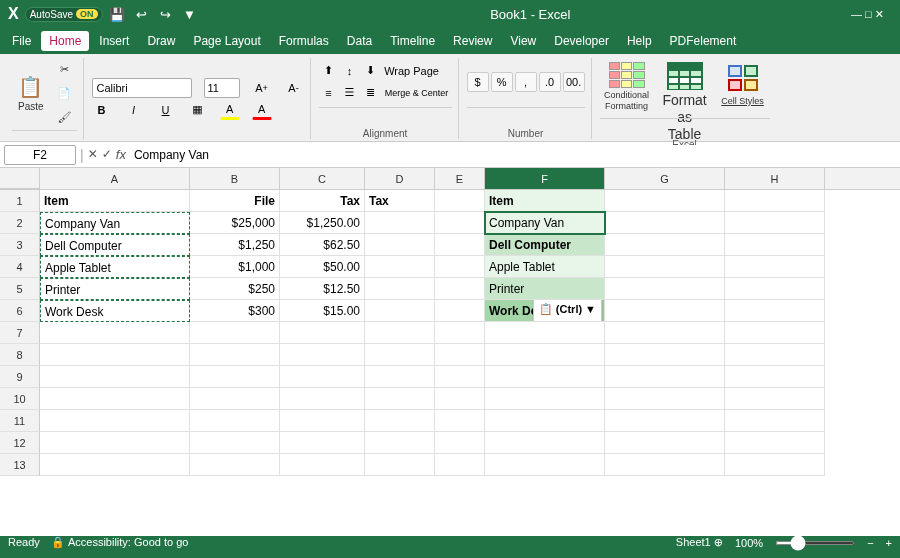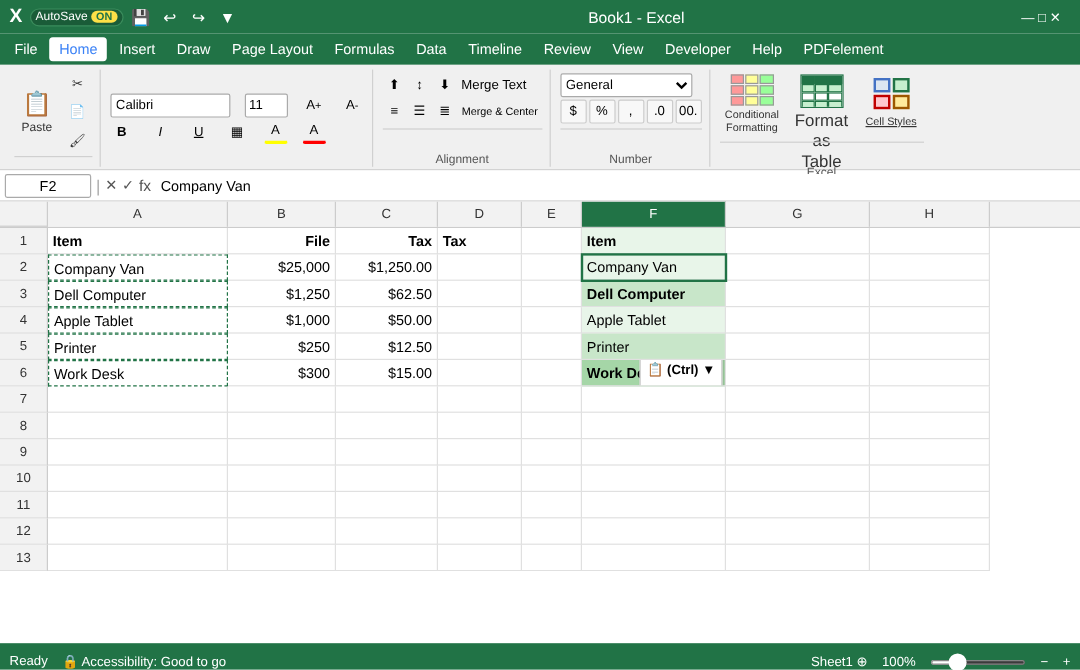--- a/index.html
+++ b/index.html
@@ -50,21 +50,21 @@
       padding: 0 4px;
       gap: 2px;
     }
     .menu-item {
       padding: 3px 8px;
       border-radius: 3px;
       cursor: pointer;
       font-size: 12px;
       white-space: nowrap;
     }
-    .menu-item.active { background: #fff; color: #3b82f6; }
+    .menu-item.active { background: #fff; color: #be185d; }
 
     
     .ribbon {
       background: #f0f0f0;
       border-bottom: 1px solid #ccc;
       padding: 4px 6px 2px;
       display: flex;
       align-items: stretch;
       gap: 2px;
       height: 88px;
@@ -269,21 +269,21 @@
     .formula-divider { color: #aaa; font-size: 14px; }
     .formula-icons { display: flex; gap: 4px; color: #555; font-size: 12px; }
     .formula-input {
       flex: 1;
       height: 20px;
       border: none;
       outline: none;
       font-size: 12px;
       padding: 0 4px;
     }
-    .fx-label { color: #555; font-size: 13px; text-align: right; }
+    .fx-label { color: #555; font-style: italic; font-size: 13px; text-align: right; }
 
     
     .spreadsheet {
       flex: 1;
       overflow: hidden;
     }
     .sheet-container {
       display: flex;
       flex-direction: column;
       height: 100%;
@@ -408,21 +408,21 @@
       pointer-events: none;
     }
     .watermark span { color: #888; }
 
     
     .status-bar {
       height: 22px;
       background: #217346;
       color: #fff;
       display: flex;
-      align-items: flex-end;
+      align-items: flex-start;
       padding: 0 8px;
       font-size: 11px;
       justify-content: space-between;
       position: fixed;
       bottom: 0;
       width: 900px;
     }
     .status-left { display: flex; gap: 12px; }
     .status-right { display: flex; gap: 12px; align-items: center; }
     .zoom-slider { width: 80px; height: 4px; accent-color: #fff; }
@@ -508,39 +508,36 @@
     </div>
   </div>
 
   <div class="ribbon-group">
     <div class="ribbon-group-content">
       <div class="format-group">
         <div class="align-row">
           <button class="small-btn">⬆</button>
           <button class="small-btn">↕</button>
           <button class="small-btn">⬇</button>
-          <button class="small-btn" style="width:60px;">Merge Text</button>
+          <button class="small-btn" style="width:60px;">Wrap Page</button>
         </div>
         <div class="align-row">
           <button class="small-btn">≡</button>
           <button class="small-btn">☰</button>
           <button class="small-btn">≣</button>
           <button class="small-btn" style="width:70px; font-size:9px;">Merge &amp; Center</button>
         </div>
       </div>
     </div>
     <div class="ribbon-group-label">Alignment</div>
   </div>
 
   <div class="ribbon-group">
     <div class="ribbon-group-content">
       <div class="format-group">
-        <select class="number-dropdown">
-          <option>General</option>
-        </select>
         <div class="percent-row">
           <button class="pct-btn">$</button>
           <button class="pct-btn">%</button>
           <button class="pct-btn">,</button>
           <button class="pct-btn">.0</button>
           <button class="pct-btn">00.</button>
         </div>
       </div>
     </div>
     <div class="ribbon-group-label">Number</div>

